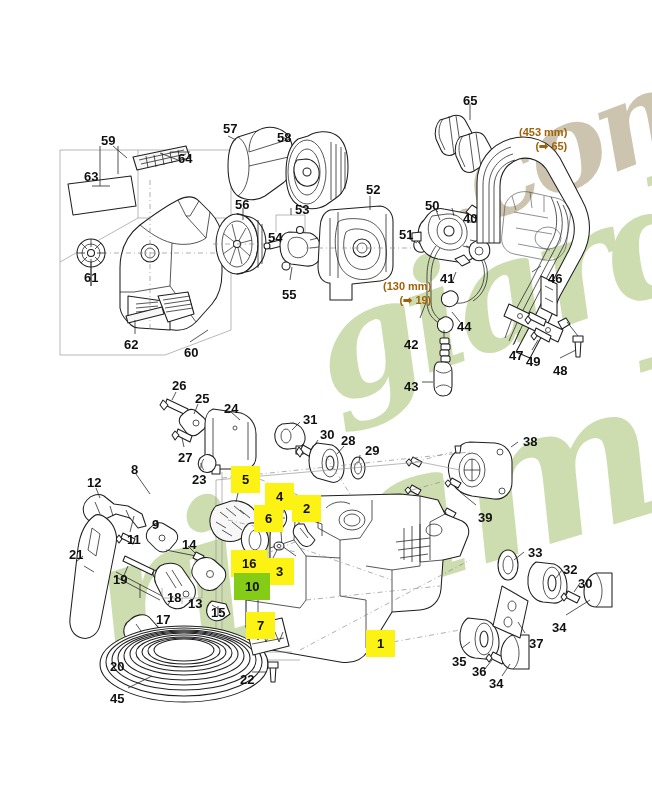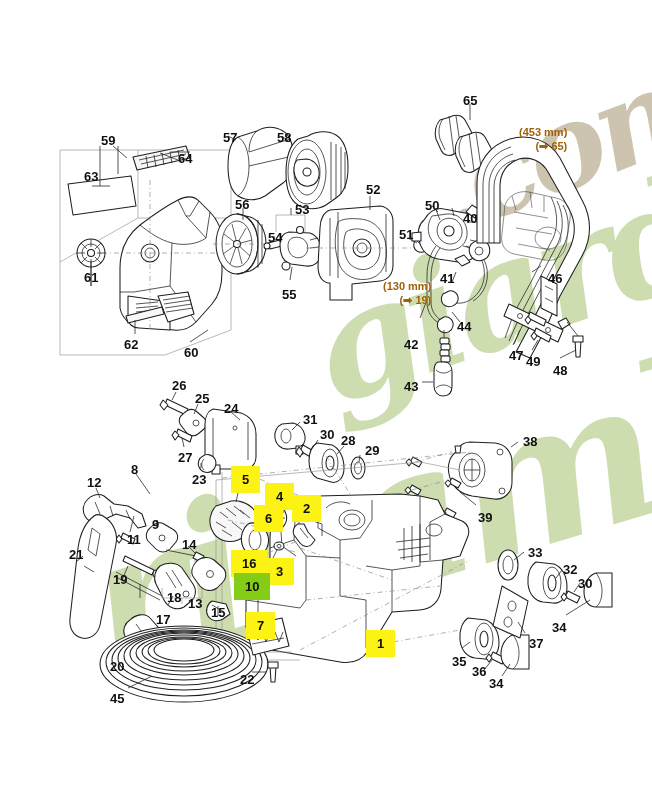--- a/index.html
+++ b/index.html
@@ -564,21 +564,21 @@
     <span>(➡ 19)</span>
   </div>
 
   <div id="callout-layer">
       <div class="lbl" style="left: 101px; top: 134px;">59</div>
       <div class="lbl" style="left: 178px; top: 152px;">64</div>
       <div class="lbl" style="left: 84px; top: 170px;">63</div>
       <div class="lbl" style="left: 84px; top: 271px;">61</div>
       <div class="lbl" style="left: 124px; top: 338px;">62</div>
       <div class="lbl" style="left: 184px; top: 346px;">60</div>
-      <div class="lbl" style="left: 223px; top: 131px; text-align: center;">57</div>
+      <div class="lbl" style="left: 223px; top: 122px; text-align: center;">57</div>
       <div class="lbl" style="left: 277px; top: 131px;">58</div>
       <div class="lbl" style="left: 235px; top: 198px;">56</div>
       <div class="lbl" style="left: 288px; top: 203px; padding-left: 7px;">53</div>
       <div class="lbl" style="left: 268px; top: 231px;">54</div>
       <div class="lbl" style="left: 282px; top: 288px;">55</div>
       <div class="lbl" style="left: 366px; top: 183px;">52</div>
       <div class="lbl" style="left: 399px; top: 228px;">51</div>
       <div class="lbl" style="left: 425px; top: 199px;">50</div>
       <div class="lbl" style="left: 440px; top: 272px;">41</div>
       <div class="lbl" style="left: 404px; top: 326px; margin-top: 12px;">42</div>

